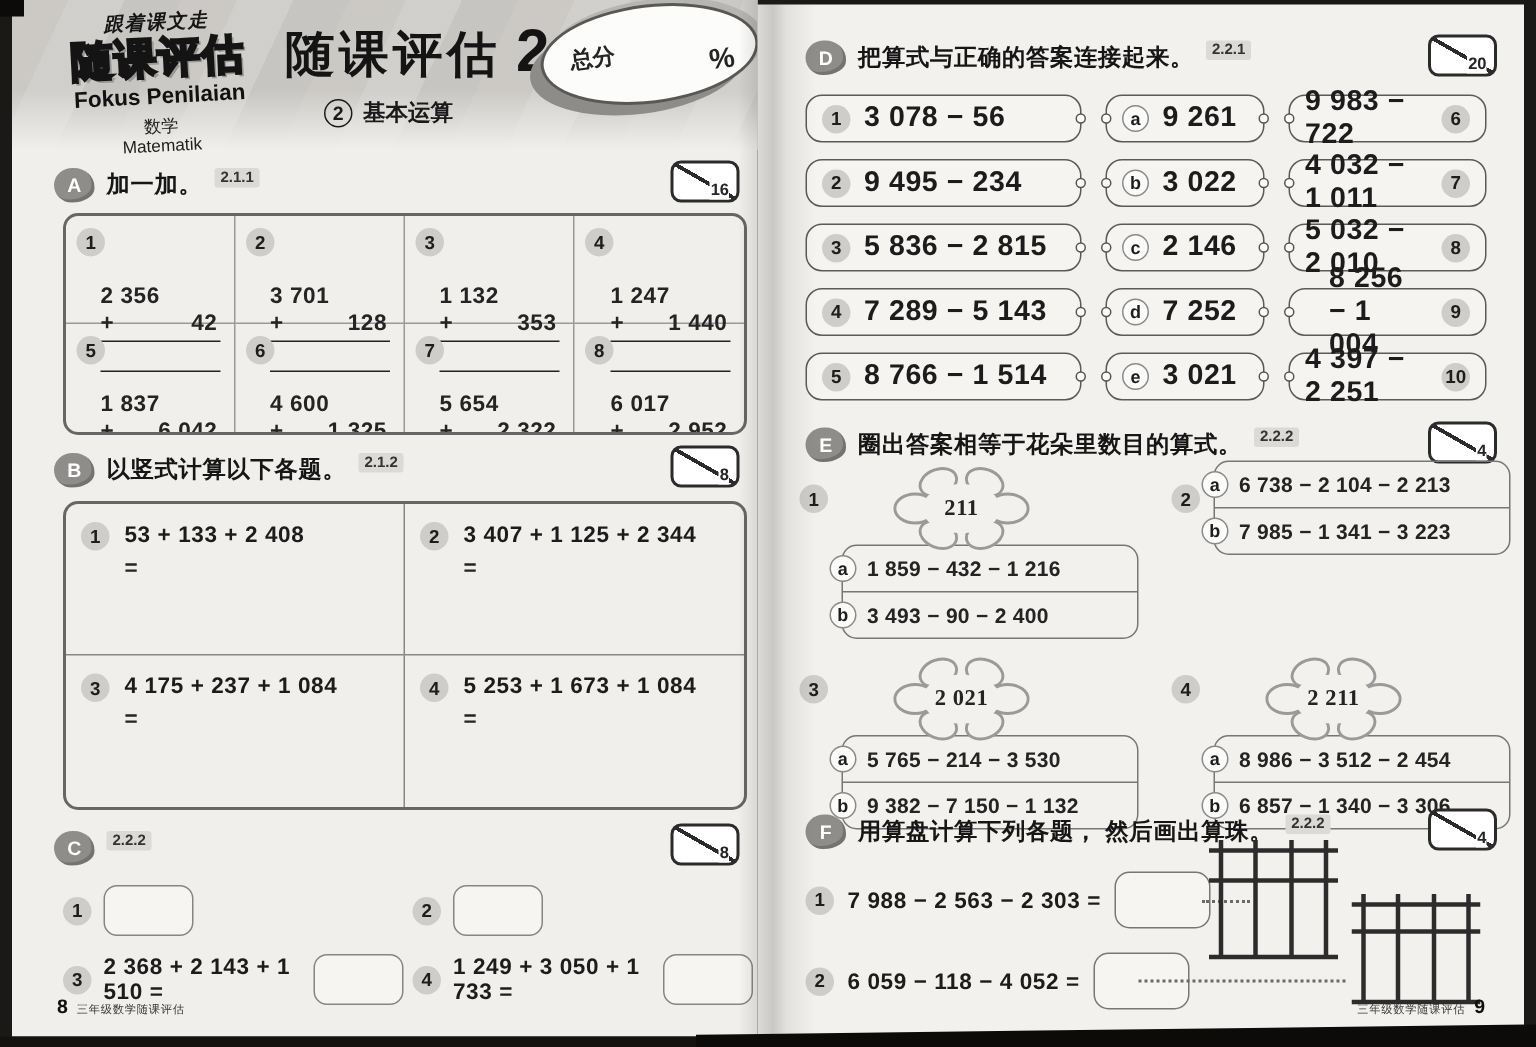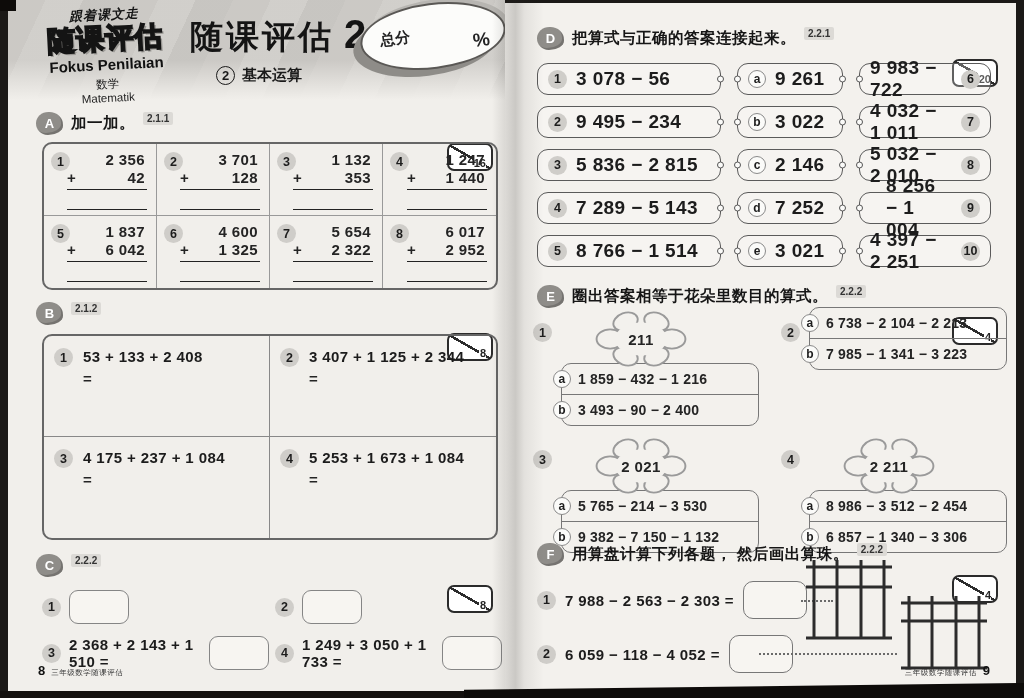--- a/index.html
+++ b/index.html
@@ -50,38 +50,38 @@
   .sec-hdr { position:absolute; display:flex; align-items:center; gap:8px; }
   .sic { width:27px; height:23px; flex:none; background:#8f8d89; color:#fff;
     border-radius:58% 64% 70% 54% / 62% 70% 52% 64%;
     display:inline-flex; align-items:center; justify-content:center;
     font-size:13px; font-weight:bold; box-shadow:inset -2px -2px 0 rgba(0,0,0,0.18); }
   .sec-title { font-size:15.5px; font-weight:bold; color:#161616; letter-spacing:0.5px; }
   .code { font-size:10px; font-weight:bold; color:#333; background:#dcdad6; padding:1px 4px;
     border-radius:2px; position:relative; top:-5px; }
   .scorebox { position:absolute; width:46px; height:28px; background:#fff;
     border:2px solid #2b2b2b; border-radius:7px;
-    background-image:linear-gradient(to top right, transparent 47%, #2b2b2b 47%, #2b2b2b 53%, transparent 53%);margin-top:36px; }
+    background-image:linear-gradient(to top right, transparent 47%, #2b2b2b 47%, #2b2b2b 53%, transparent 53%); }
   .scorebox .sval { position:absolute; right:5px; bottom:0px; font-size:11px; font-weight:bold; background:#fff; padding-left:1px; }
   .qnum { width:19px; height:19px; flex:none; border-radius:50%; background:#cfcdc9; color:#1d1d1d;
     display:inline-flex; align-items:center; justify-content:center; font-size:12.5px; font-weight:bold; }
   .qletter { width:18px; height:18px; flex:none; border-radius:50%; background:#fbfbf9; border:1.6px solid #8a8a8a;
     display:inline-flex; align-items:center; justify-content:center; font-size:12px; font-weight:bold; color:#1d1d1d; }
   .num-text { font-size:15px; font-weight:600; letter-spacing:0.4px; color:#1c1c1c; }
 
   
   .agrid { position:absolute; left:34px; top:142px; width:456px; height:148px;
     display:grid; grid-template-columns:repeat(4,1fr); grid-template-rows:repeat(2,1fr);
     border:2px solid #666; border-radius:10px; overflow:hidden; }
   .acell { position:relative; border-right:1.5px solid #999; border-bottom:1.5px solid #999; }
   .acell:nth-child(4n) { border-right:none; }
   .acell:nth-child(n+5) { border-bottom:none; }
   .acell .qnum { position:absolute; left:7px; top:8px; }
   .stack { position:absolute; top:7px; right:9px; width:80px; font-size:15px; font-weight:600; letter-spacing:0.4px; }
-  .stack .r1 { text-align:right; padding:0 2px 1px 0; }
+  .stack .r1 { text-align:left; padding:0 2px 1px 0;margin-top:38px; }
   .stack .r2 { display:flex; justify-content:space-between; padding:0 2px 3px 0; border-bottom:1.6px solid #222; }
   .stack .ans { border-bottom:1.6px solid #222; margin-top:19px; }
 
   
   .bbox { position:absolute; left:34px; top:334px; width:456px; height:206px;
     display:grid; grid-template-columns:1fr 1fr; grid-template-rows:1fr 1fr;
     border:2px solid #666; border-radius:10px; overflow:hidden; }
   .bcell { position:relative; padding:12px 10px; border-right:1px solid #888; border-bottom:1px solid #888; }
   .bcell:nth-child(2n) { border-right:none; }
   .bcell:nth-child(n+3) { border-bottom:none; }
@@ -109,21 +109,21 @@
   .cdot { position:absolute; width:7px; height:7px; border:1.5px solid #555; border-radius:50%; background:#fbfbf9; top:50%; transform:translateY(-50%); }
   .cdot.r { right:-4px; } .cdot.l { left:-4px; }
 
   
   .egrid { position:absolute; left:30px; top:308px; width:462px;
     display:grid; grid-template-columns:1fr 1fr; column-gap:24px; row-gap:12px; }
   .eitem { position:relative; padding-left:18px; }
   .eitem > .qnum { position:absolute; left:-2px; top:12px; }
   .flower { position:relative; width:96px; height:56px; margin-left:40px; }
   .fnum { position:absolute; inset:0; display:flex; align-items:center; justify-content:center;
-    font-size:15px; font-weight:600; letter-spacing:0.4px; }
+    font-size:15px; font-weight:600; letter-spacing:0.4px;font-family:Liberation Serif, serif; }
   .ebox { width:198px; margin-left:8px; margin-top:-4px; border:1.6px solid #777; border-radius:10px; }
   .erow { position:relative; padding:7px 4px 7px 16px; font-size:14px; font-weight:600; letter-spacing:0.2px; }
   .erow + .erow { border-top:1.5px solid #777; }
   .elet { position:absolute; left:-9px; top:50%; transform:translateY(-50%); }
 
   
   .frow { position:absolute; display:flex; align-items:center; gap:9px; }
   .fansbox { width:64px; height:38px; flex:none; border:1.6px solid #777; border-radius:10px; background:#f7f5f1; }
   .dotlead { position:absolute; border-top:2px dotted #6a6a6a; }
   .abacus { position:absolute; }
@@ -251,20 +251,21 @@
             <span>+</span>
             <span>2 952</span>
           </div>
         <div class="ans"></div>
       </div>
     </div>
   </div>
 
   <div class="sec-hdr" style="left:28px; top:302px;">
     <span class="sic">B</span>
+    <span class="sec-title">以竖式计算以下各题。</span>
     <span class="code">2.1.2</span>
   </div>
   <div class="scorebox" style="right:12px; top:297px;">
     <span class="sval">8</span>
   </div>
 
   <div class="bbox">
     <div class="bcell">
       <div class="brow">
           <span class="qnum">1</span>

